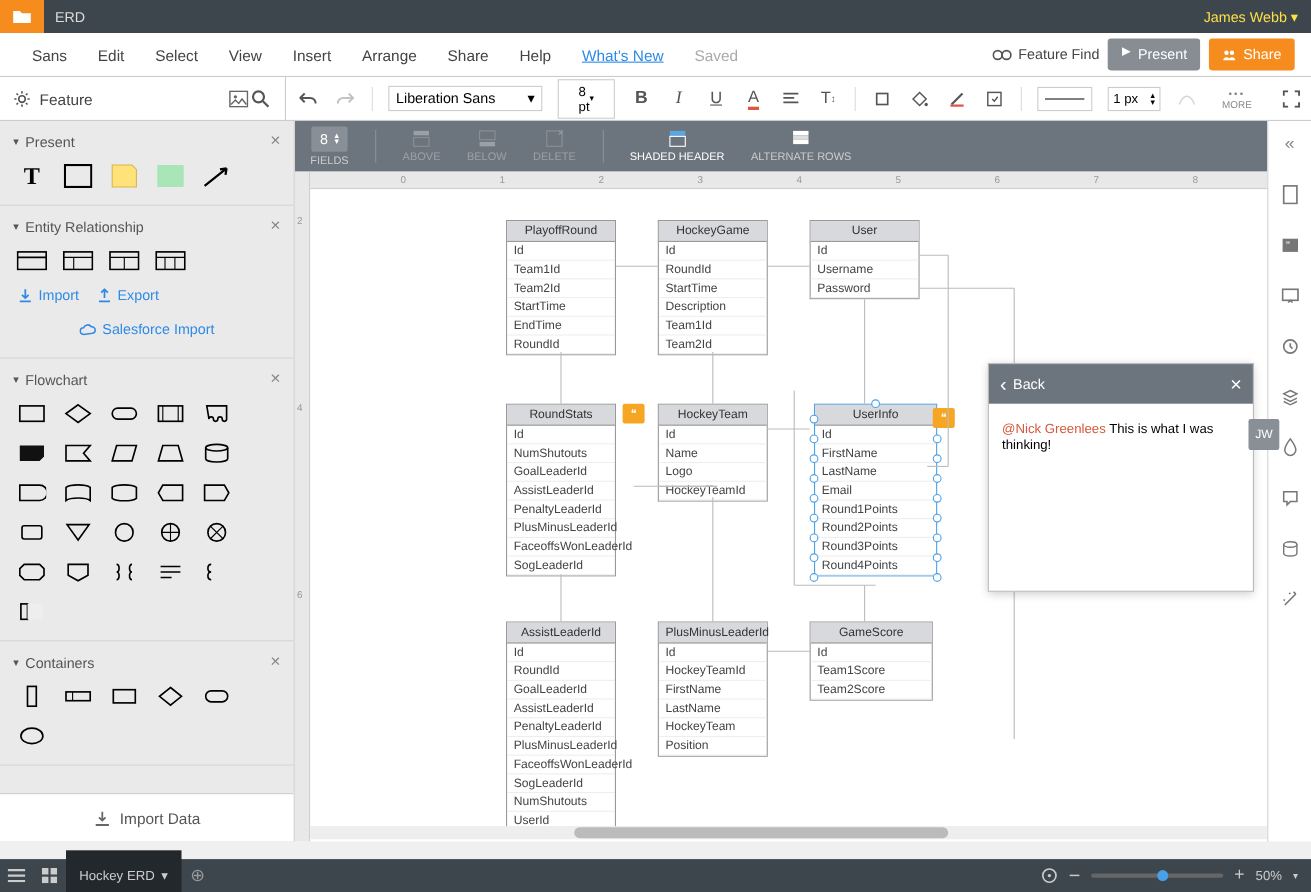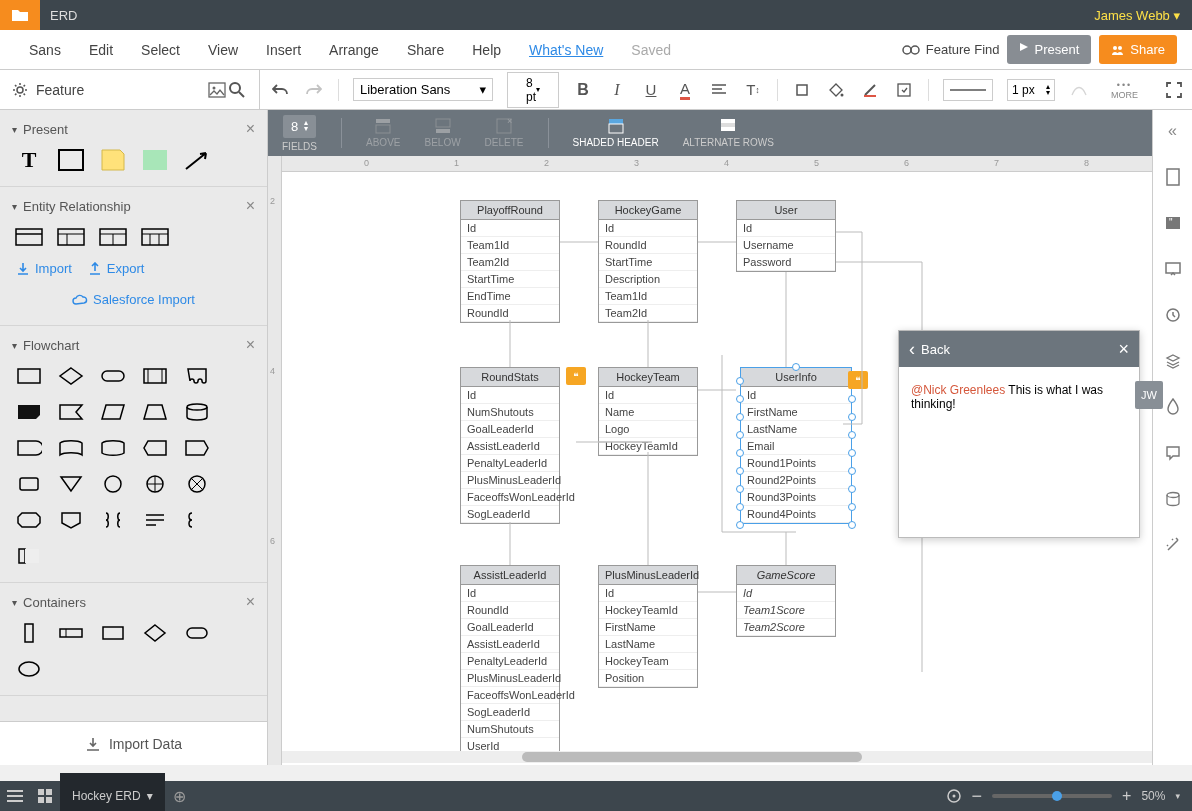--- a/index.html
+++ b/index.html
@@ -683,21 +683,21 @@
           </div>
           <div class="entity" style="left: 316px; top: 393px; width: 100px;">
             <div class="entity-header">PlusMinusLeaderId</div>
             <div class="entity-field">Id</div>
             <div class="entity-field">HockeyTeamId</div>
             <div class="entity-field">FirstName</div>
             <div class="entity-field">LastName</div>
             <div class="entity-field">HockeyTeam</div>
             <div class="entity-field">Position</div>
           </div>
-          <div class="entity" style="left: 454px; top: 393px; width: 100px; font-style: italic;">
+          <div class="entity" style="left: 454px; top: 393px; width: 112px;">
             <div class="entity-header">GameScore</div>
             <div class="entity-field">Id</div>
             <div class="entity-field">Team1Score</div>
             <div class="entity-field">Team2Score</div>
           </div>
           <div class="comment-badge" style="left: 284px; top: 195px;">❝</div>
           <div class="comment-badge" style="left: 566px; top: 199px;">❝</div>
           <svg width="880" height="600" style="position: absolute; top: 0px; left: 0px; pointer-events: none;">
             <line x1="228" y1="148" x2="228" y2="195" stroke="#bbb" stroke-width="1"></line>
             <line x1="278" y1="70" x2="316" y2="70" stroke="#bbb" stroke-width="1"></line>

